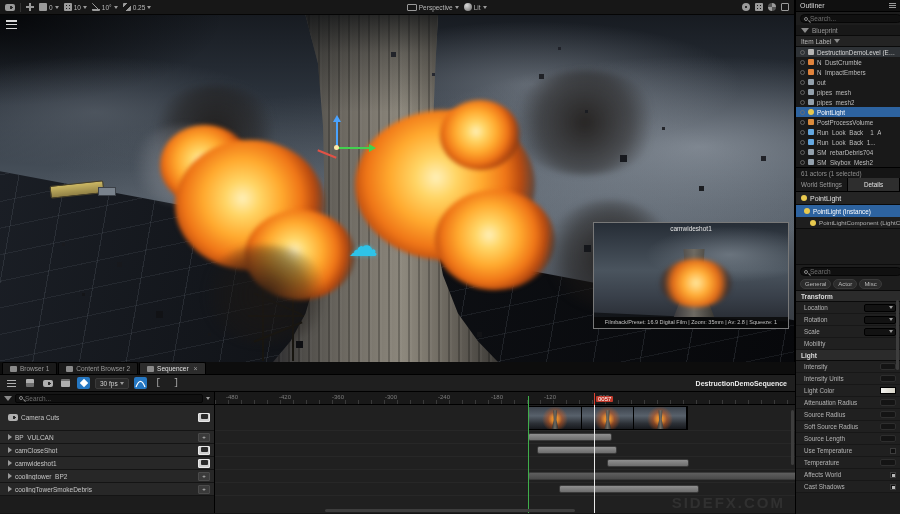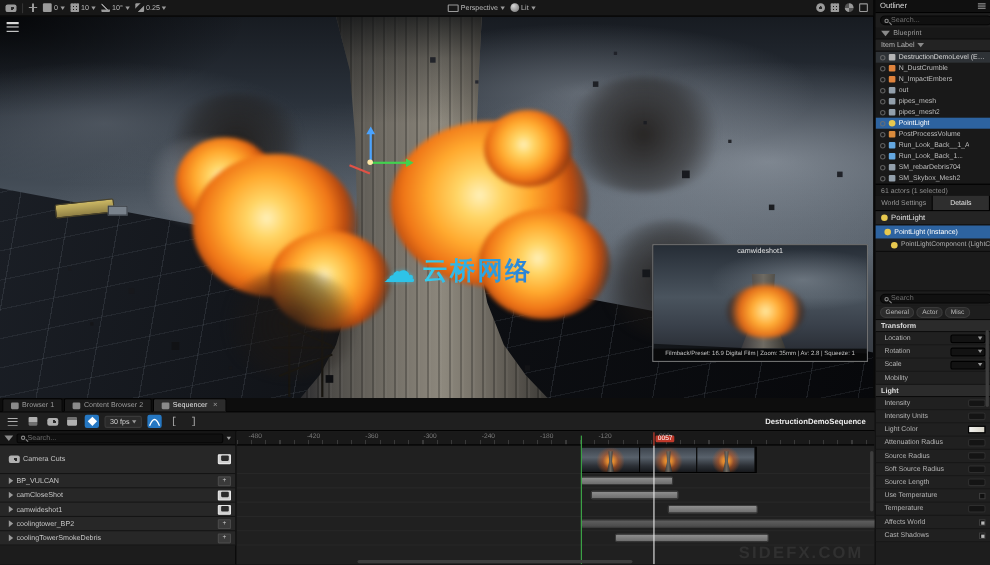--- a/index.html
+++ b/index.html
@@ -272,21 +272,20 @@
       <div class="gz-dot"></div>
 
       <div class="vham">
           <i></i>
           <i></i>
           <i></i>
         </div>
 
       <div class="wmark">
         <span class="cl">☁</span>
-        <span class="tx">云桥网络</span>
       </div>
 
       <div class="pip">
         <div class="pip-sky"></div>
         <div class="pip-ground"></div>
         <div class="pip-tower"></div>
         <div class="pip-boom"></div>
         <div class="pip-title">camwideshot1</div>
         <div class="pip-bar">Filmback/Preset: 16.9 Digital Film | Zoom: 35mm | Av: 2.8 | Squeeze: 1</div>
       </div>

